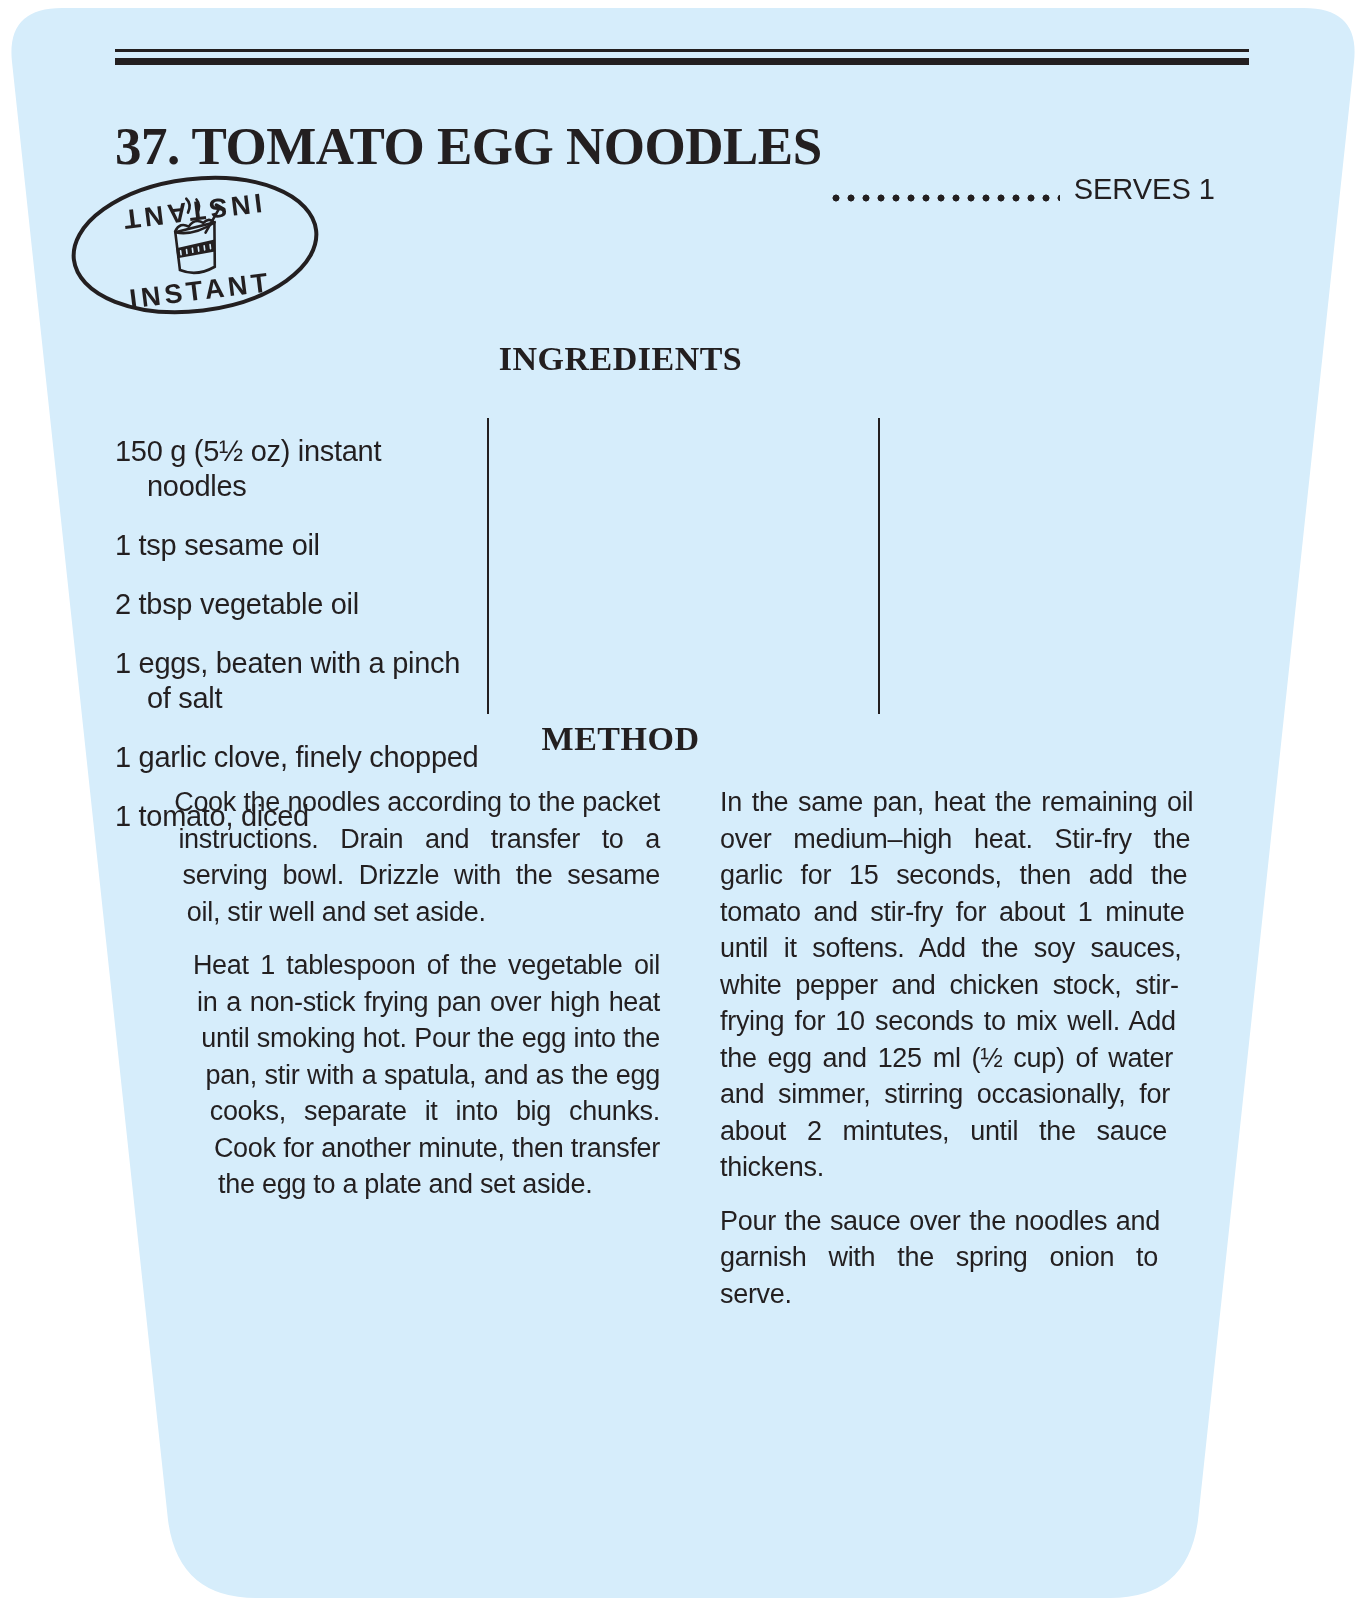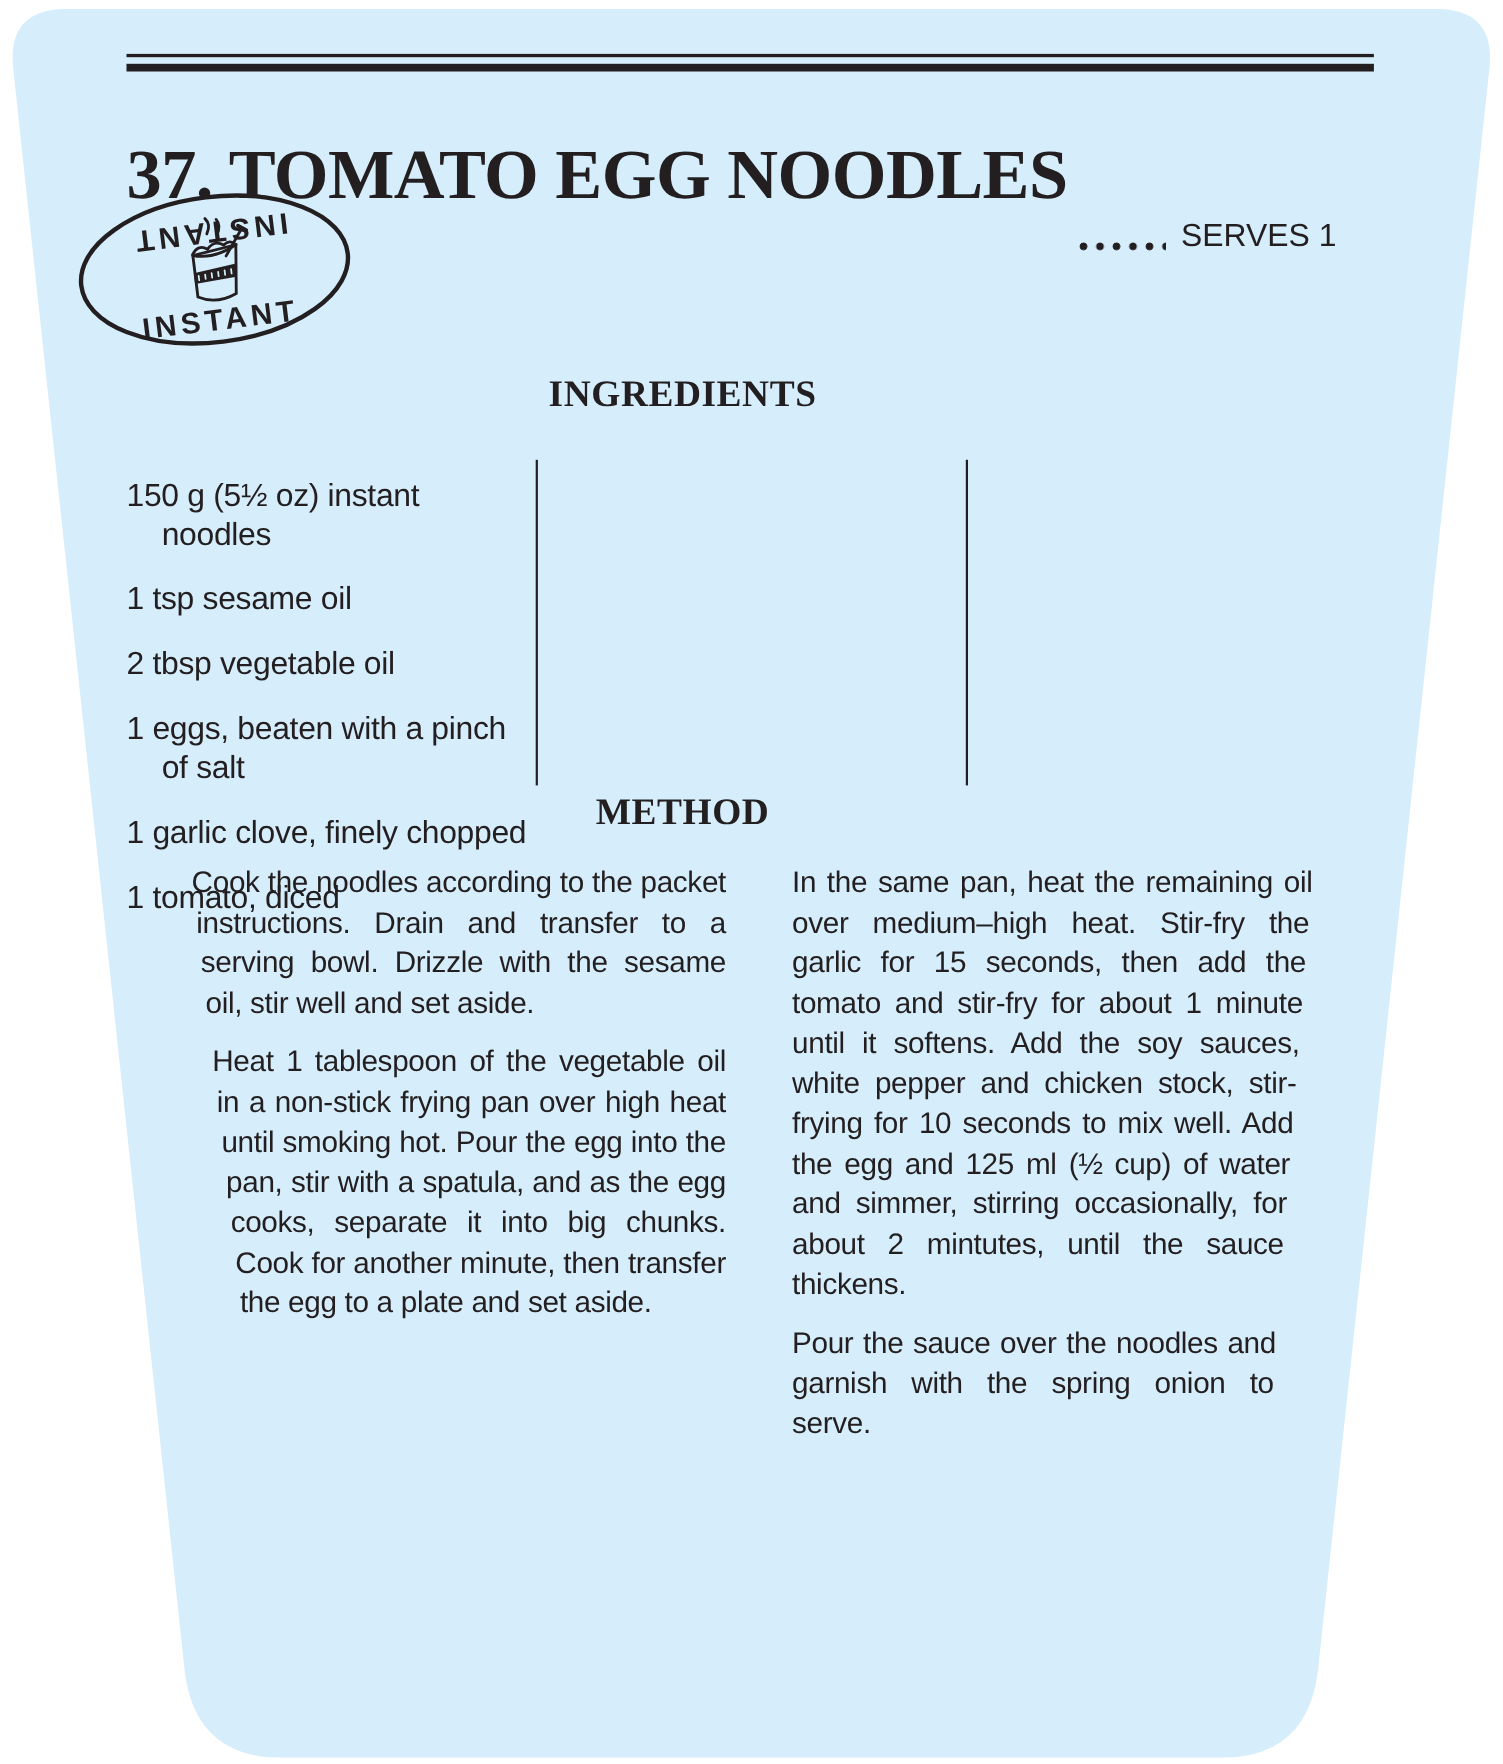--- a/index.html
+++ b/index.html
@@ -13,21 +13,21 @@
         clip-path:path("M 62 8 H 1304 Q 1360 8 1354 62 L 1198 1520 Q 1188 1598 1110 1598 H 256 Q 178 1598 168 1520 L 12 62 Q 6 8 62 8 Z");}
 
   
   .rule{position:absolute;left:115px;width:1134px;background:var(--ink);}
   .rule-thin{top:49px;height:3px;}
   .rule-thick{top:58px;height:7px;}
 
   
   .title-row{position:absolute;left:115px;top:84px;width:1134px;display:flex;align-items:flex-end;}
   .page-title{font-family:"Liberation Serif","DejaVu Serif",serif;font-weight:700;
-              font-size:64px;line-height:1;letter-spacing:-0.5px;white-space:nowrap;}
+              font-size:53px;line-height:1;letter-spacing:-0.5px;white-space:nowrap;}
   .leader{flex:1;height:8px;margin:0 14px 6px 10px;
           background-image:radial-gradient(circle at 4px 4px,var(--ink) 3.2px,transparent 3.8px);
           background-size:15px 8px;background-repeat:repeat-x;}
   .serves{font-size:29px;font-weight:400;line-height:1;padding-bottom:4px;padding-right:34px;white-space:nowrap;}
 
   
   .badge{position:absolute;left:64px;top:166px;width:262px;height:158px;}
 
   
   .intro{position:absolute;left:338px;top:172px;width:882px;margin:0;

